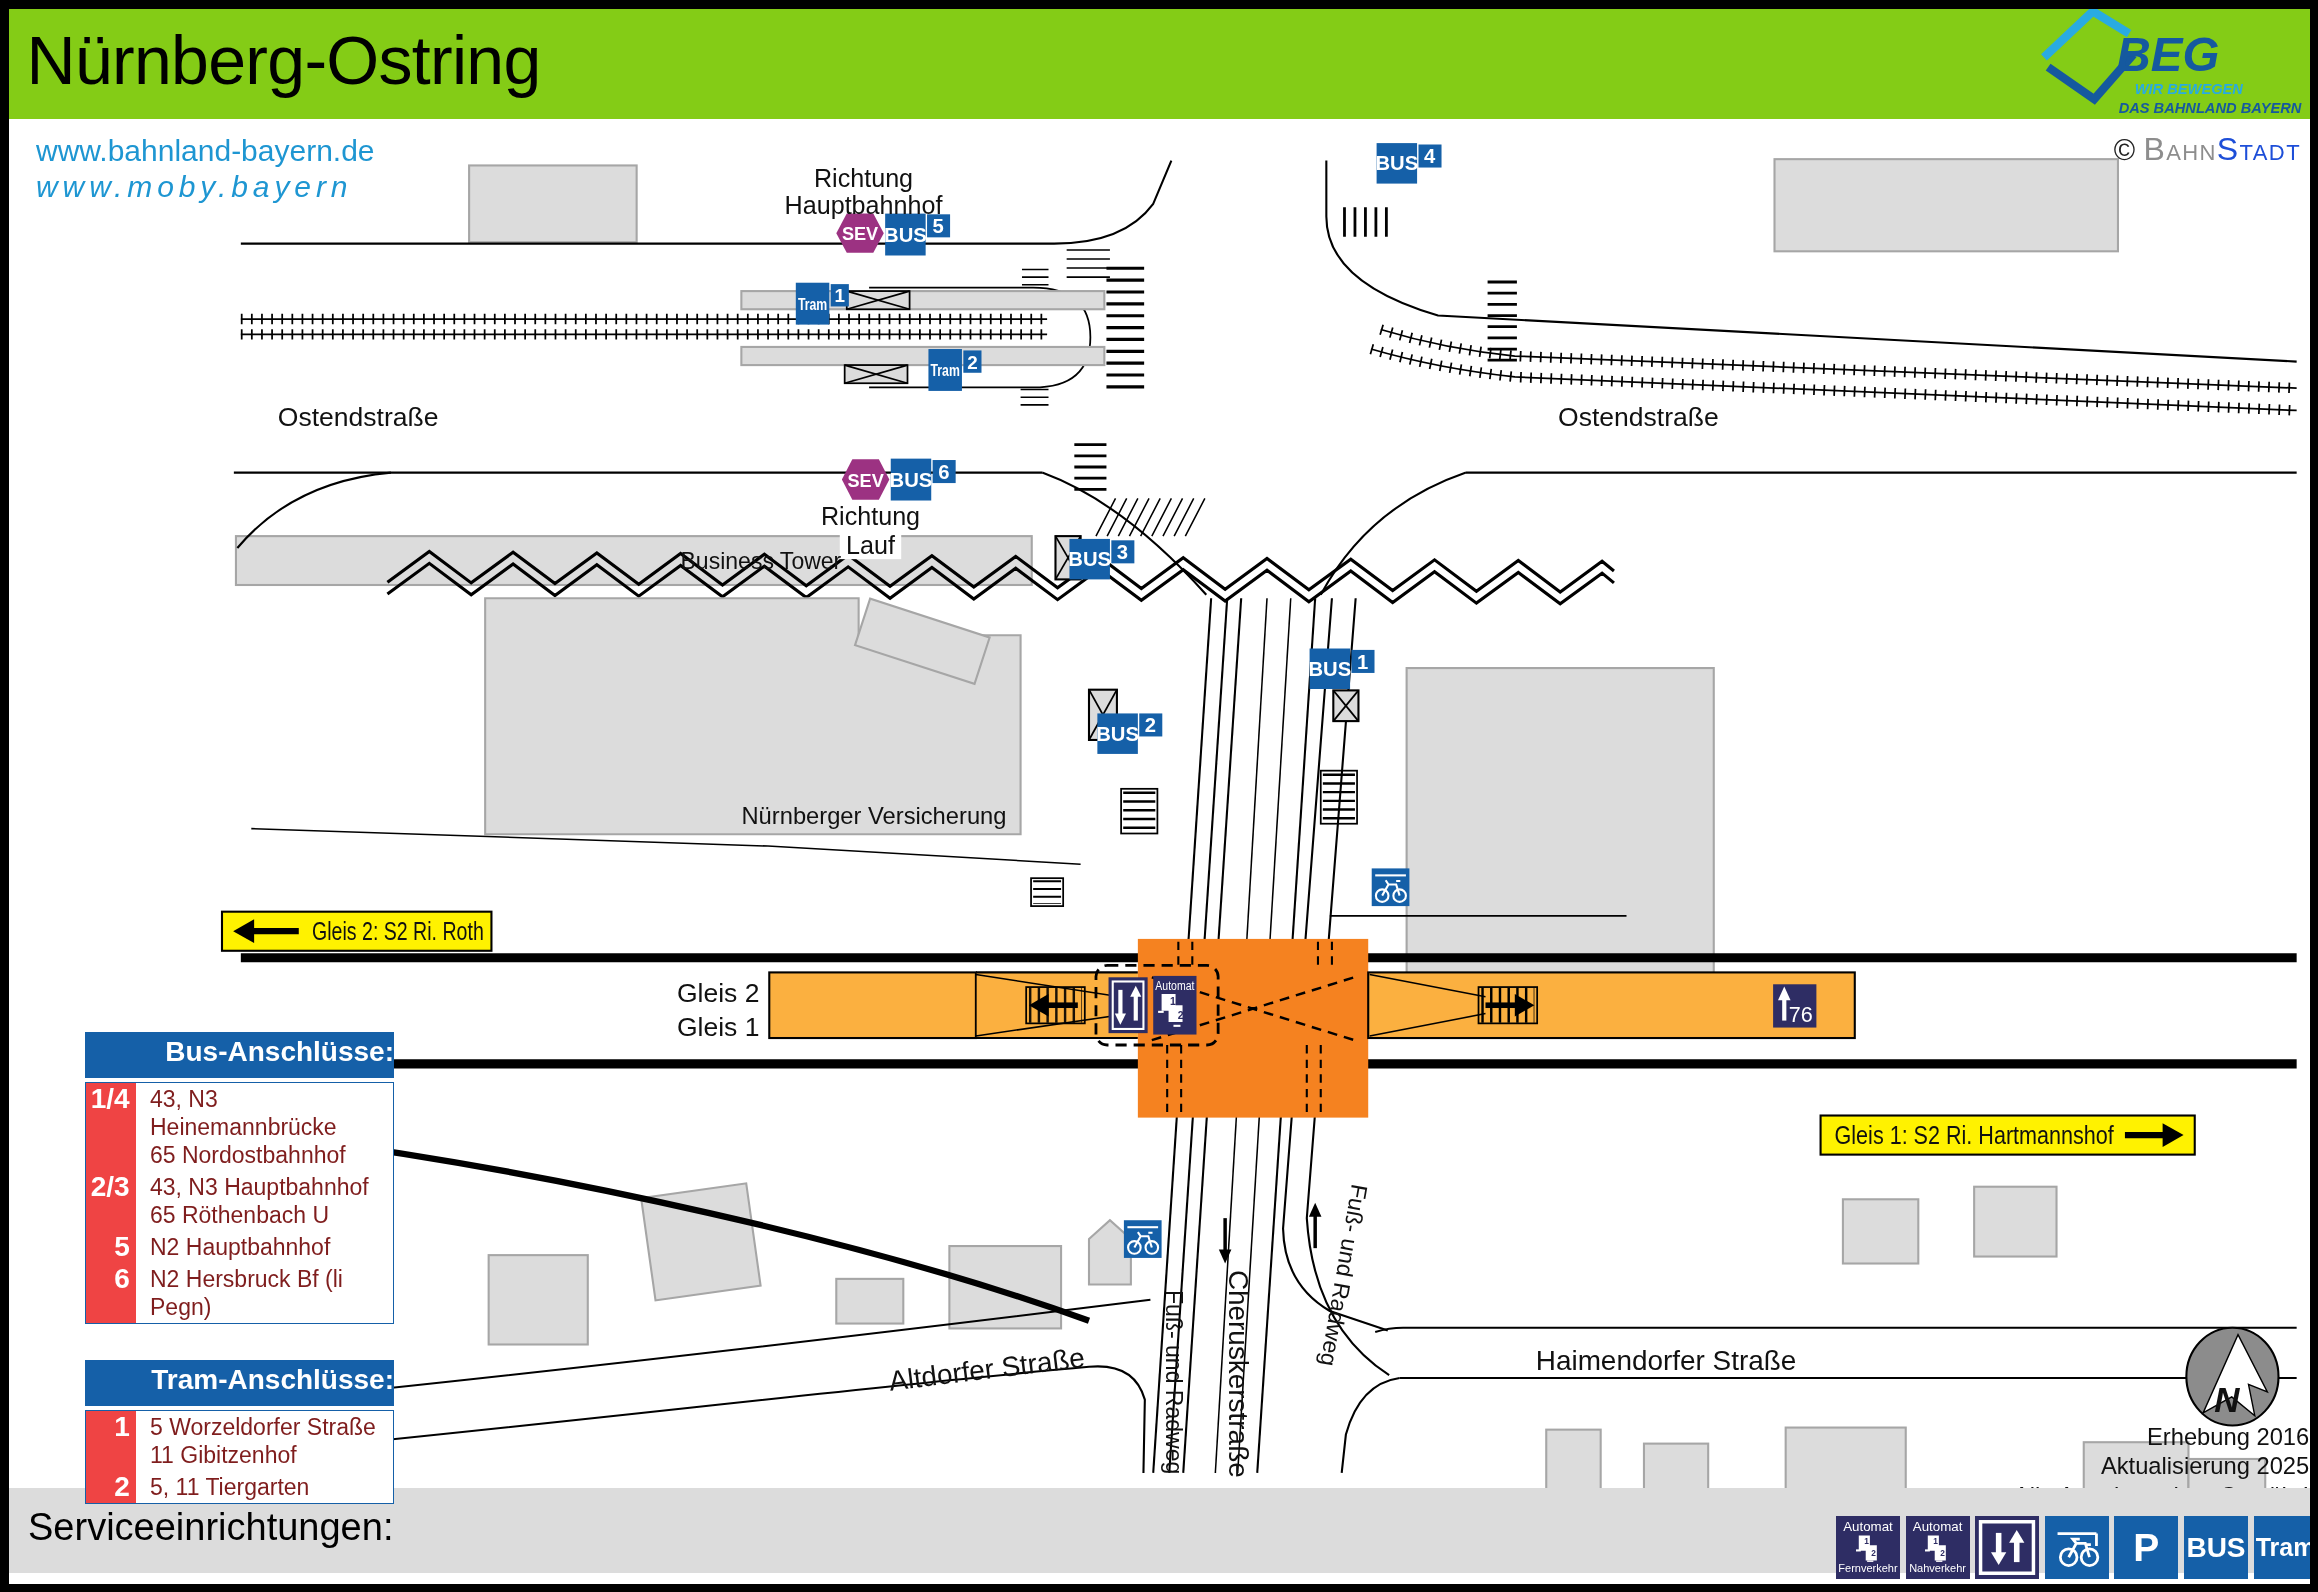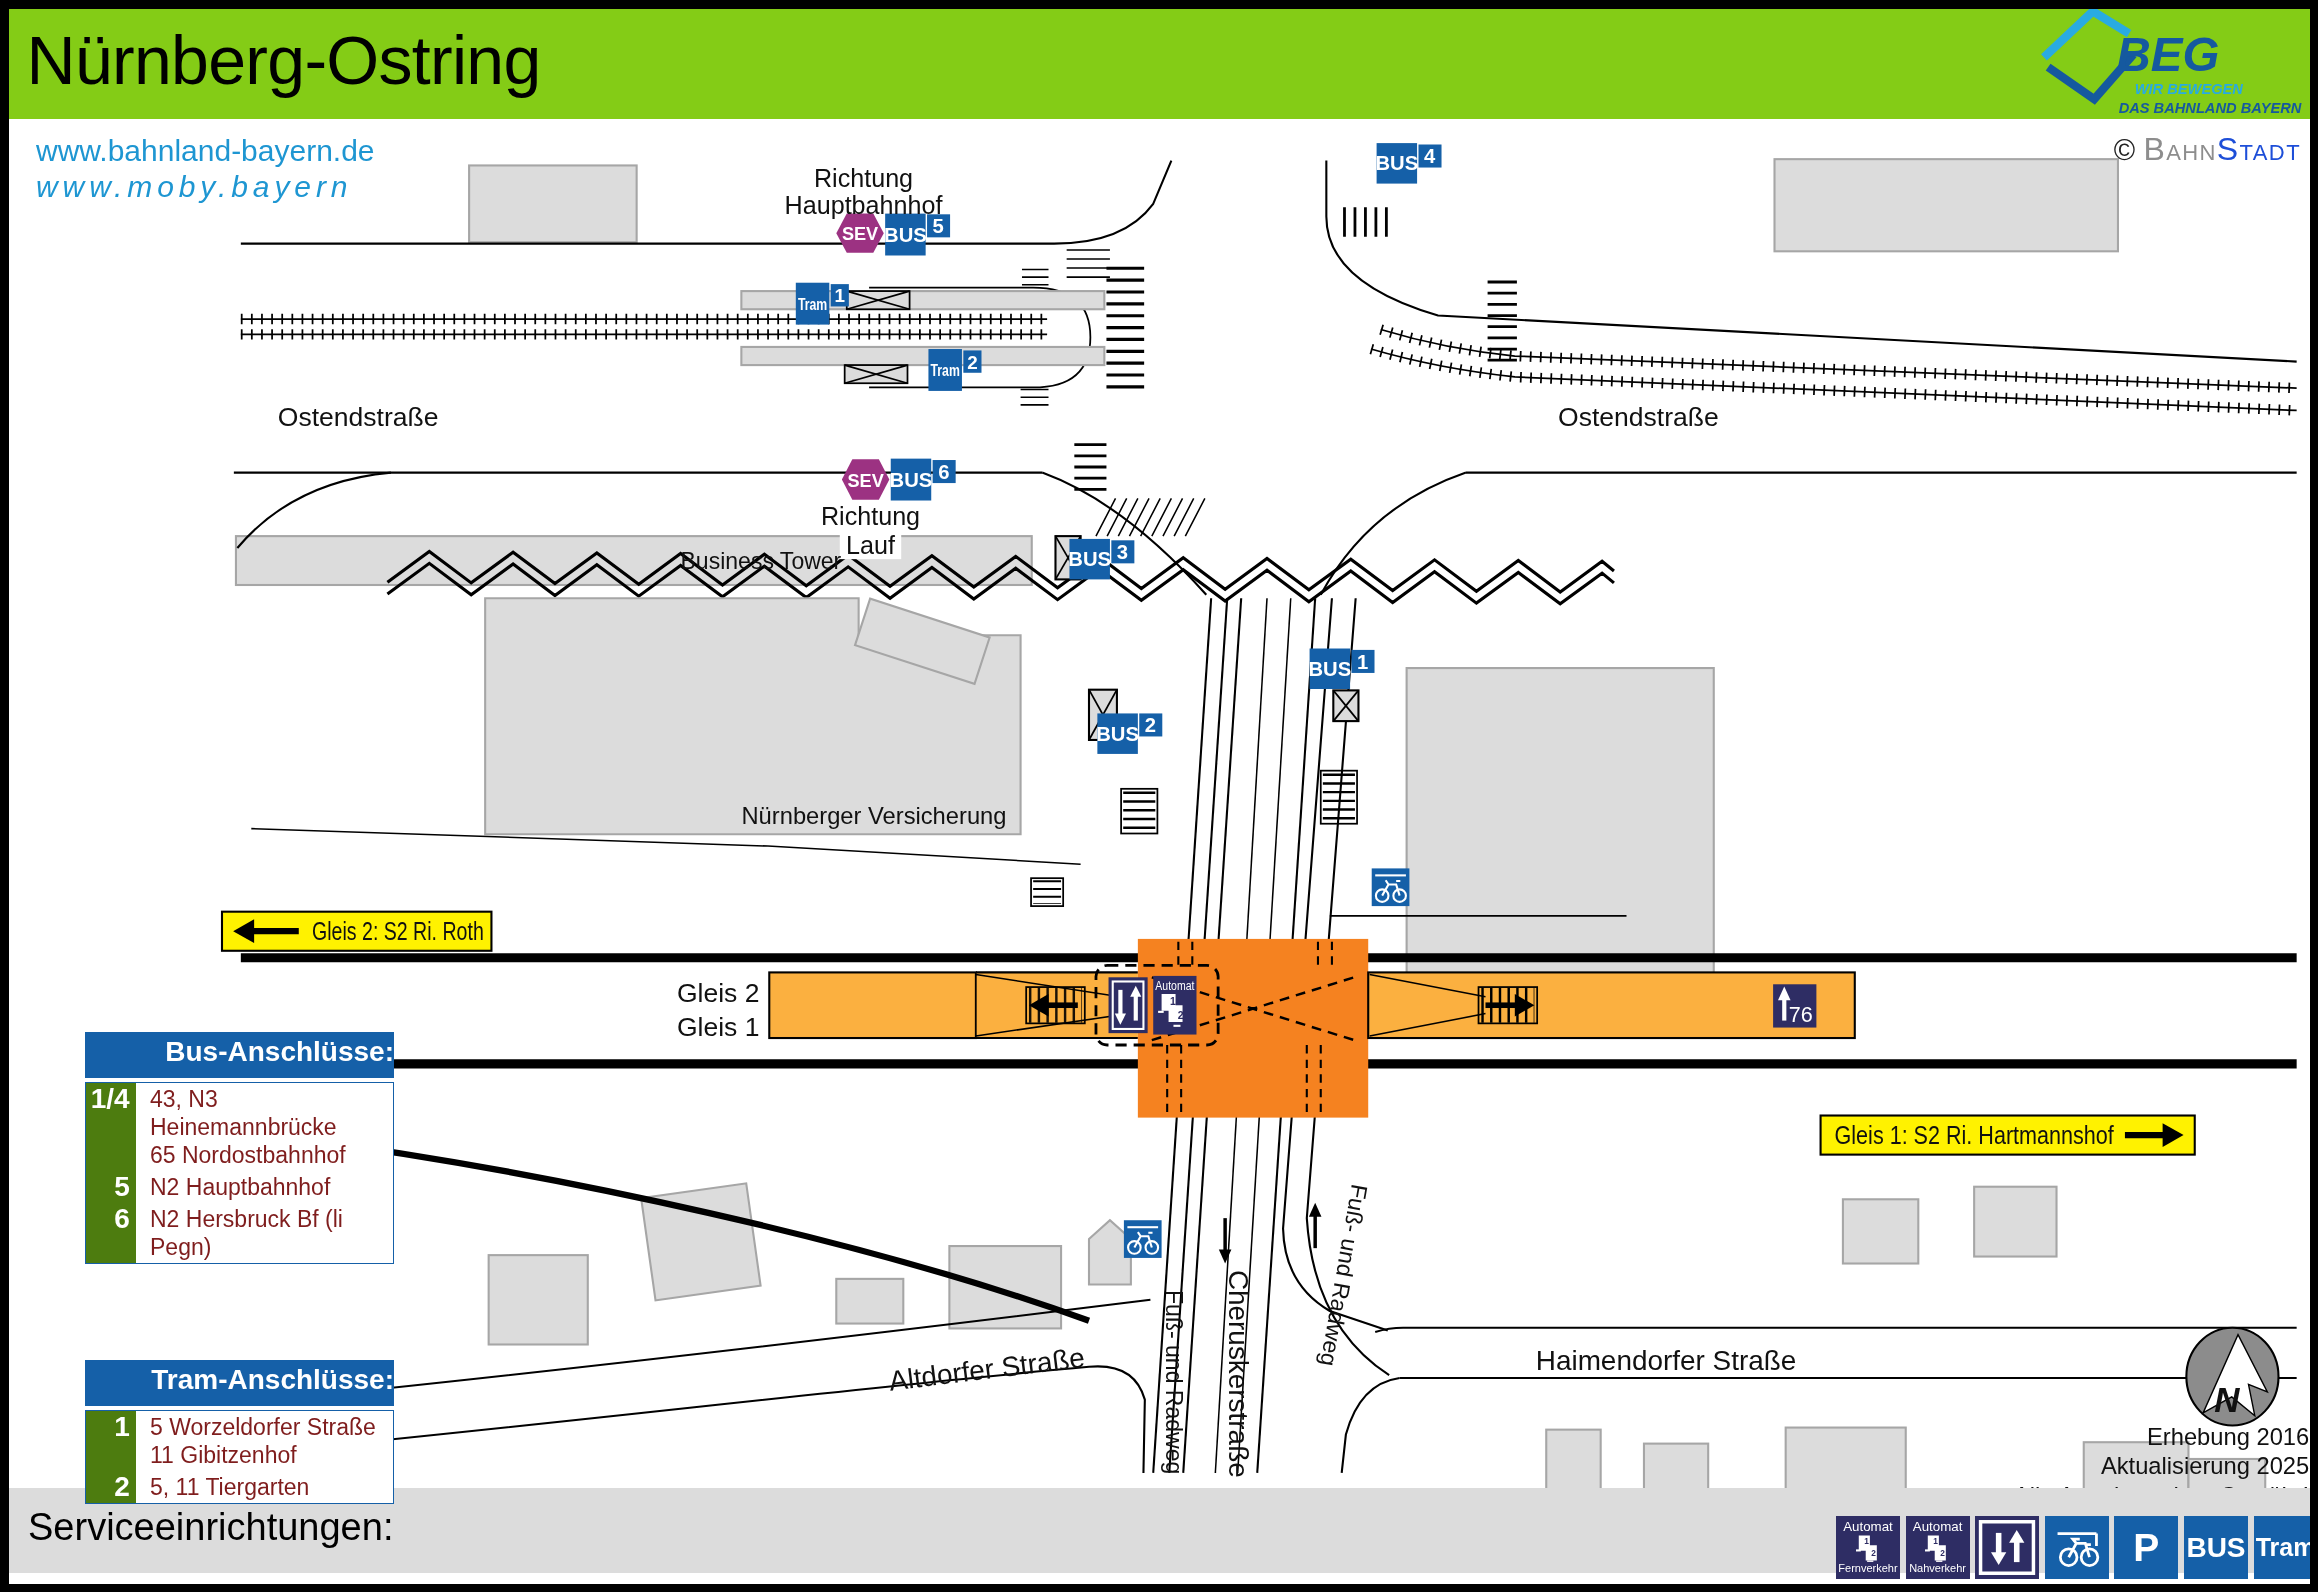--- a/index.html
+++ b/index.html
@@ -28,21 +28,21 @@
   .zig{stroke:#000;stroke-width:4.5;fill:none}
   .xln{stroke:#000;stroke-width:2.5}
   .wtxt{fill:#fff;font-weight:bold}
   .mlab{fill:#111;font-size:38px}
   
   .cbox{position:absolute;width:309px;z-index:3;}
   .cbox-h{background:#1560a8;color:#fff;font-size:28px;font-weight:bold;text-align:right;
           height:46px;line-height:40px;}
   .cbox-b{margin-top:3.5px;background:#fff;border:1.4px solid #1560a8;}
   .crow{display:flex;}
-  .cnum{width:50px;background:#4d7c0f;color:#fff;font-weight:bold;font-size:28px;
+  .cnum{width:50px;background:#ef4444;color:#fff;font-weight:bold;font-size:28px;
         text-align:right;padding:2.1px 6.3px 2.1px 0;box-sizing:border-box;flex:none;line-height:28px;}
   .ctxt{padding:2.1px 0 2.1px 14px;font-size:23px;line-height:28px;color:#7f1d1d;}
   .ctxt div:empty{display:none}
   
   .icons{position:absolute;left:1836px;top:1516px;display:flex;gap:5.6px;z-index:3;}
   .ic{width:64px;height:63px;display:flex;flex-direction:column;align-items:center;
       justify-content:center;color:#fff;}
   .ic.navy{background:#2e2d64}.ic.blue{background:#1560a8}
   .ic .t1{font-size:13.3px;line-height:14px}.ic .t2{font-size:11px;line-height:12.6px}
   .ic .big{font-weight:bold}
@@ -384,20 +384,27 @@
     <div class="cbox-h">Bus-Anschlüsse:</div>
     <div class="cbox-b">
       <div class="crow">
         <div class="cnum">1/4</div>
         <div class="ctxt">
             <div>43, N3 Heinemannbrücke</div>
             <div>65 Nordostbahnhof</div>
           </div>
       </div>
       <div class="crow">
+        <div class="cnum">2/3</div>
+        <div class="ctxt">
+            <div>43, N3 Hauptbahnhof</div>
+            <div>65 Röthenbach U</div>
+          </div>
+      </div>
+      <div class="crow">
         <div class="cnum">5</div>
         <div class="ctxt">
             <div>N2 Hauptbahnhof</div>
           </div>
       </div>
       <div class="crow">
         <div class="cnum">6</div>
         <div class="ctxt">
             <div>N2 Hersbruck Bf (li Pegn)</div>
           </div>

